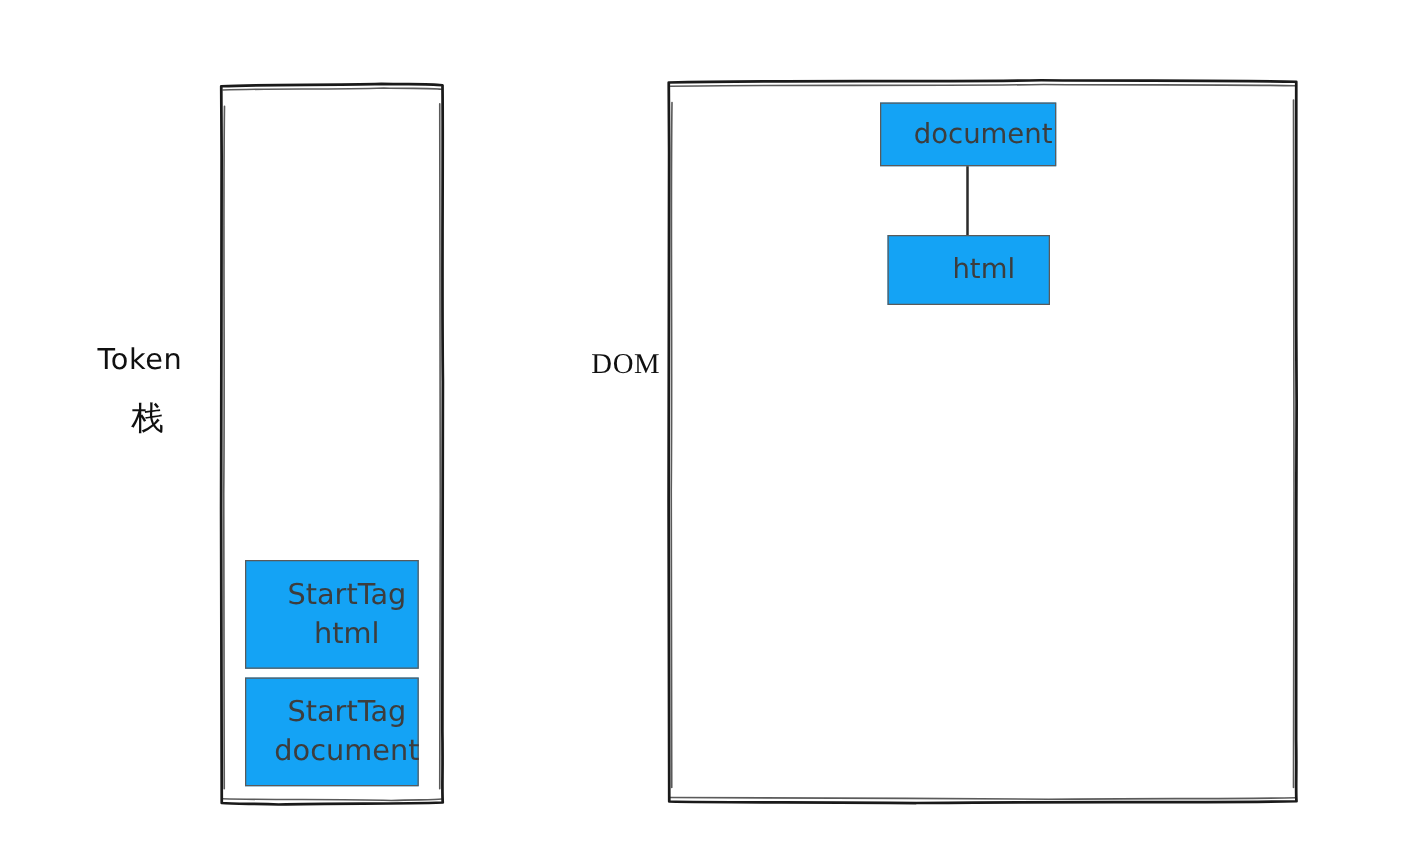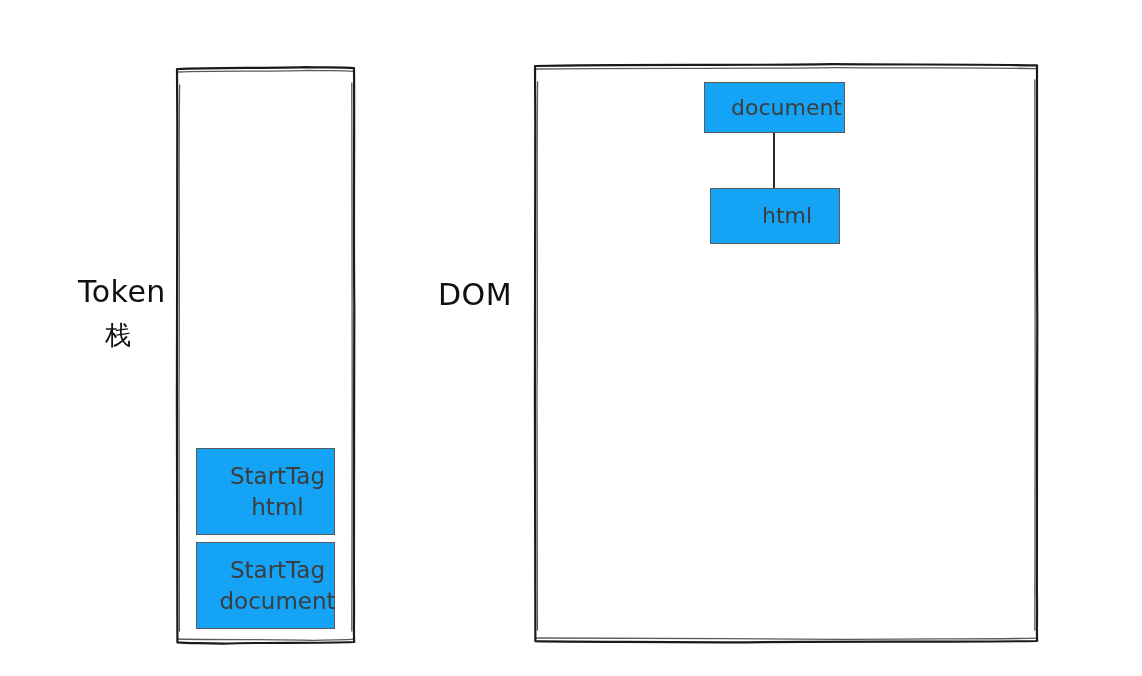--- a/index.html
+++ b/index.html
@@ -34,21 +34,21 @@
     width: 100%;
     height: 100%;
     overflow: visible;
   }
 
   
   .section-label {
     position: absolute;
     color: #101010;
     font-family: "DejaVu Sans", "Liberation Sans", sans-serif;
-    font-size: 30px;
+    font-size: 23px;
     line-height: 1.05;
     letter-spacing: 0.5px;
     white-space: nowrap;
   }
   .section-sub {
     position: absolute;
     color: #101010;
     font-family: "DejaVu Sans", "Liberation Sans", sans-serif;
     font-size: 26px;
     line-height: 1;
@@ -114,21 +114,21 @@
       <span class="node-line">StartTag</span>
       <span class="node-line">html</span>
     </div>
 
     <div class="node token" style="left:21px; top:477px; width:139px; height:87px;">
       <span class="node-line">StartTag</span>
       <span class="node-line">document</span>
     </div>
   </div>
 
-  <div class="section-label" style="left:438px; top:279px;">DOM</div>
+  <div class="section-label" style="left:473px; top:279px;font-family:Liberation Serif, serif;">DOM</div>
 
   <div class="panel" style="left:533px; top:62px; width:506px; height:582px;">
     <svg class="panel-svg" viewBox="0 0 506 582" preserveAspectRatio="none">
       <path d="M2,4 C90,2.2 200,3.6 300,2.2 C380,2.8 450,2.1 504,3.4
                C504.6,70 503.4,170 504.3,260 C503.6,350 504.5,450 503.9,530
                C504.4,556 503.5,572 504.2,579
                C420,580.4 300,579.0 200,580.4 C110,579.6 40,580.2 2.4,579.2
                C1.6,520 2.8,430 1.9,340 C2.6,240 1.7,140 2.3,60 Z" fill="none" stroke="#1a1a1a" stroke-width="2.2" stroke-linejoin="round" stroke-linecap="round"></path>
       <path d="M3.4,7 C92,5.6 202,7.0 302,5.6 C382,6.2 452,5.4 503,6.6
                M3.0,576 C96,577.2 206,576.0 306,577.4 C386,576.6 456,577.2 503.4,576.2" fill="none" stroke="#1a1a1a" stroke-width="1.3" stroke-linecap="round" opacity="0.72"></path>

